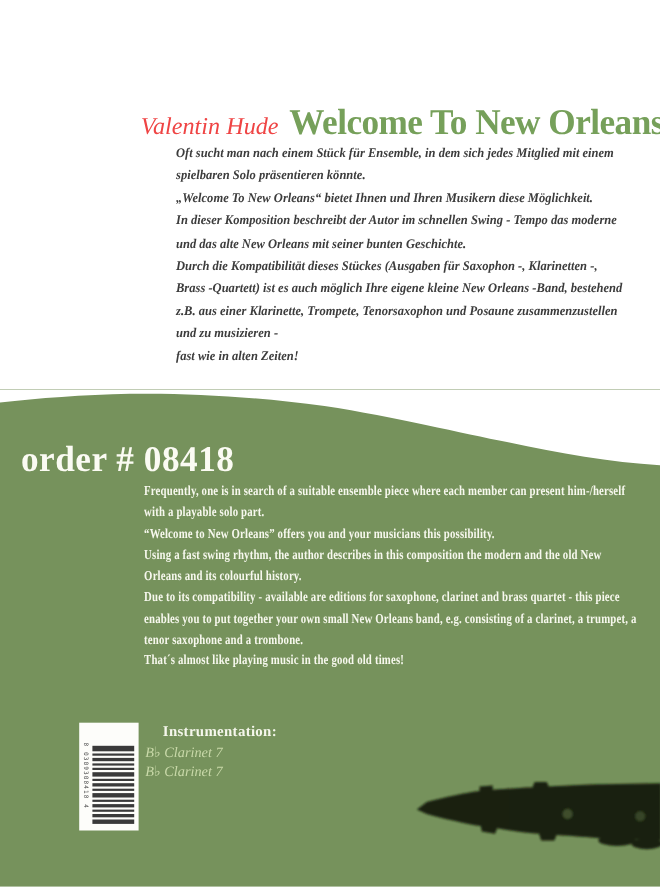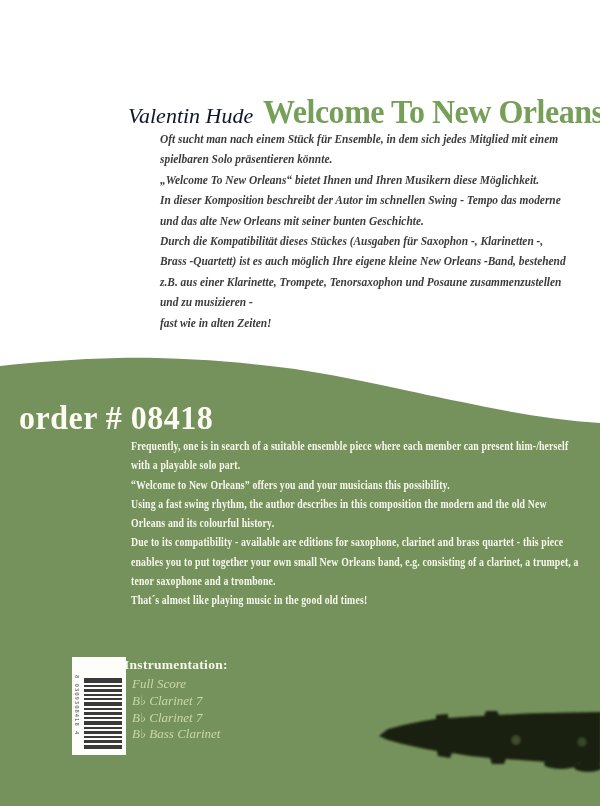--- a/index.html
+++ b/index.html
@@ -5,38 +5,38 @@
   * { margin:0; padding:0; box-sizing:border-box; }
   html,body { width:600px; height:806px; }
   body {
     position:relative; width:600px; height:806px; background:#ffffff;
     overflow:hidden; font-family:"Liberation Serif","DejaVu Serif",serif;
   }
   .page { position:absolute; inset:0; }
 
   
   .title-row { position:absolute; left:128px; top:94px; display:flex; align-items:baseline; gap:10px; white-space:nowrap; }
-  .author { font-style:italic; font-size:22px; color:#0f172a; }
+  .author { font-style:italic; font-size:22px; color:#ef4444; }
   .piece-title { font-weight:bold; font-size:33px; color:#76a05a; letter-spacing:-0.5px; transform:scaleX(0.97); transform-origin:left bottom; }
 
   
   .intro-de { position:absolute; left:160px; top:129px; width:570px; transform:scaleX(0.95); transform-origin:left top; }
   .intro-de div { font-style:italic; font-weight:bold; font-size:12px; line-height:20.4px; color:#3c3c3c; white-space:nowrap; }
 
   
   .green-section { position:absolute; left:0; top:354px; width:600px; height:452px; background:#76925c; }
   .wave { position:absolute; left:0; top:354px; width:600px; height:72px; display:block; }
 
   .order-number { position:absolute; left:19px; top:400px; font-weight:bold; font-size:33px; color:#fbfbf3; letter-spacing:0.5px; transform:scaleX(0.97); transform-origin:left top; white-space:nowrap; }
 
   .intro-en { position:absolute; left:131px; top:437px; width:590px; transform:scaleX(0.79); transform-origin:left top; }
   .intro-en div { font-weight:bold; font-size:12.4px; line-height:19.3px; color:#f7f8ee; white-space:nowrap; letter-spacing:0.2px; }
 
   
-  .instr-heading { position:absolute; left:124px; top:657px; font-weight:bold; font-size:13.5px; color:#f5f7ec; letter-spacing:0.3px; }
+  .instr-heading { position:absolute; left:148px; top:657px; font-weight:bold; font-size:13.5px; color:#f5f7ec; letter-spacing:0.3px; }
   .instr-list { position:absolute; left:132px; top:676px; }
   .instr-list div { font-style:italic; font-size:13px; line-height:16.8px; color:#c9d9a9; white-space:nowrap; }
 
   
   .barcode-box { position:absolute; left:72px; top:657px; width:54px; height:98px; background:#fdfdfa; }
   .barcode-bars { position:absolute; left:12px; top:21px; width:38px; }
   .barcode-bars .bar { width:100%; background:#3a3a3a; margin-bottom:2px; }
   .barcode-digits { position:absolute; left:2px; top:18px; height:76px;
     writing-mode:vertical-rl; text-orientation:mixed;
     font-family:"DejaVu Sans Mono",monospace; font-size:5.5px; letter-spacing:1px; color:#4a4a4a; }
@@ -102,24 +102,22 @@
         <div class="bar" style="height: 2px;"></div>
         <div class="bar" style="height: 3px;"></div>
         <div class="bar" style="height: 2px;"></div>
         <div class="bar" style="height: 3px;"></div>
         <div class="bar" style="height: 4px;"></div>
       </div>
   </div>
 
   <div class="instr-heading">Instrumentation:</div>
   <div class="instr-list">
-    <div>Full Score</div>
     <div>B♭ Clarinet 7</div>
     <div>B♭ Clarinet 7</div>
-    <div>B♭ Bass Clarinet</div>
   </div>
 
   <svg class="clarinet" viewBox="0 0 225 80">
     <defs>
       <filter id="blr" x="-10%" y="-10%" width="120%" height="120%">
         <feGaussianBlur stdDeviation="1.2"></feGaussianBlur>
       </filter>
     </defs>
     <g filter="url(#blr)" opacity="0.96">
       <path fill="#141c0a" d="M3,34 L12,27 C34,21 52,18 60,17 L60,13 L72,12 L72,16 C88,15 98,14 108,14

